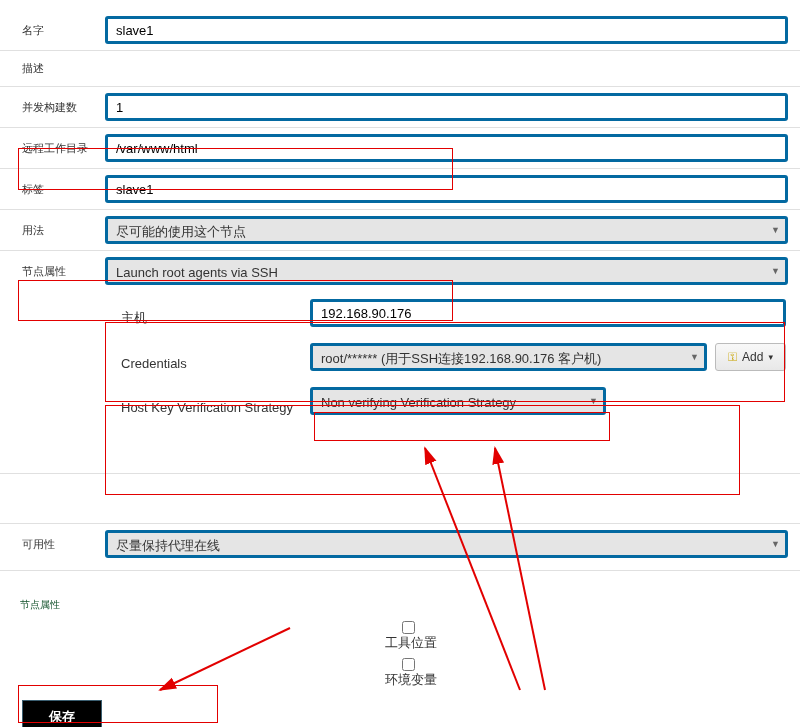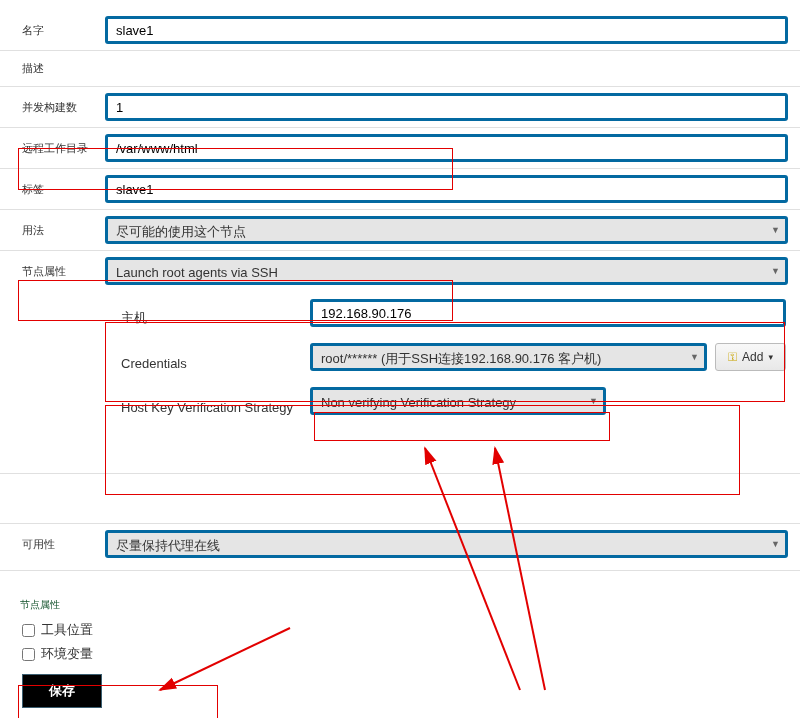--- a/index.html
+++ b/index.html
@@ -20,21 +20,21 @@
 .hl-row-hostkey-inner { position: absolute; border: 1.5px solid #e20000; left: 314px; top: 412px; width: 296px; height: 29px; z-index: 6; pointer-events: none; }
 .hl-row-save { position: absolute; border: 1.5px solid #e20000; left: 18px; top: 685px; width: 200px; height: 38px; z-index: 5; pointer-events: none; }
 .sub-section { padding-left: 115px; }
 .sub-row { display: flex; align-items: flex-end; padding: 8px 0; }
 .sub-label { width: 195px; padding-left: 6px; font-size: 13px; color: #333; }
 .sub-field { flex: 1; display: flex; align-items: center; gap: 8px; padding-right: 14px; }
 .sub-field .input, .sub-field .select { width: 100%; }
 .add-btn { height: 28px; padding: 0 12px; background: linear-gradient(#f8f8f8,#e8e8e8); border: 1px solid #bbb; border-radius: 3px; font-size: 12px; color: #333; display: inline-flex; align-items: center; gap: 5px; cursor: pointer; white-space: nowrap; }
 .key-icon { color: #c9a400; font-size: 12px; }
 .section-heading { font-weight: normal; font-size: 10px; padding: 8px 0 6px 20px; color: #14532d; }
-.checkbox-row { display: flex; align-items: center; padding: 3px 0 3px 22px; font-size: 13px; }
+.checkbox-row { display: flex; align-items: center; padding: 3px 0 3px 22px; font-size: 13px; flex-direction: column; }
 .checkbox-row input { margin-right: 6px; }
 .save-btn { margin: 8px 0 0 22px; background: #000000; color: #fff; border: 1px solid #3b5e70; padding: 7px 26px; font-size: 13px; font-weight: bold; cursor: pointer; }
 .gap { height: 50px; border-top: 1px solid #e0e0e0; }
 .arrows { position: absolute; top: 0; left: 0; width: 800px; height: 727px; pointer-events: none; z-index: 10; }
 .container { position: relative; width: 800px; }
 </style>
 </head>
 <body>
 <div class="container">
 

